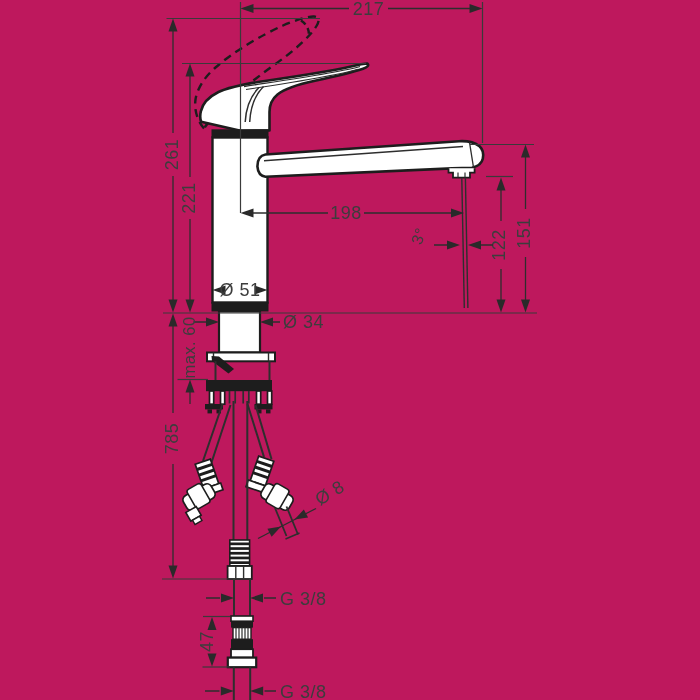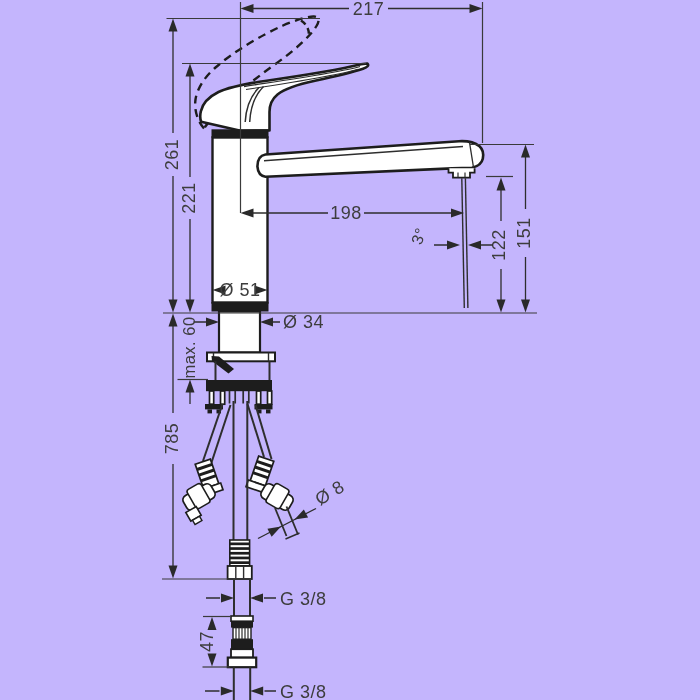--- a/index.html
+++ b/index.html
@@ -1,16 +1,16 @@
 <!DOCTYPE html>
 <html><head>
 <meta charset="utf-8">
 <style>
   html,body{margin:0;padding:0;background:#ffffff;}
-  .stage{position:relative;width:700px;height:700px;background:#c4b5fd;overflow:hidden;
+  .stage{position:relative;width:700px;height:700px;background:#be185d;overflow:hidden;
          font-family:"Liberation Sans", sans-serif;}
   svg{display:block}
   .dimtext{font-family:"Liberation Sans", sans-serif;font-size:18px;fill:#3d3d3d;letter-spacing:.5px;}
   .dimtext.small{font-size:16.5px;}
   .outline{fill:#ffffff;stroke:#1d1d1d;}
   .dark{fill:#1d1d1d;stroke:none;}
   .thin{stroke:#2e2e2e;fill:none;}
   .dim{stroke:#2e2e2e;stroke-width:1.3;fill:none;}
   .ext{stroke:#3a3a3a;stroke-width:1.2;fill:none;}
   .arr{fill:#2a2a2a;}

